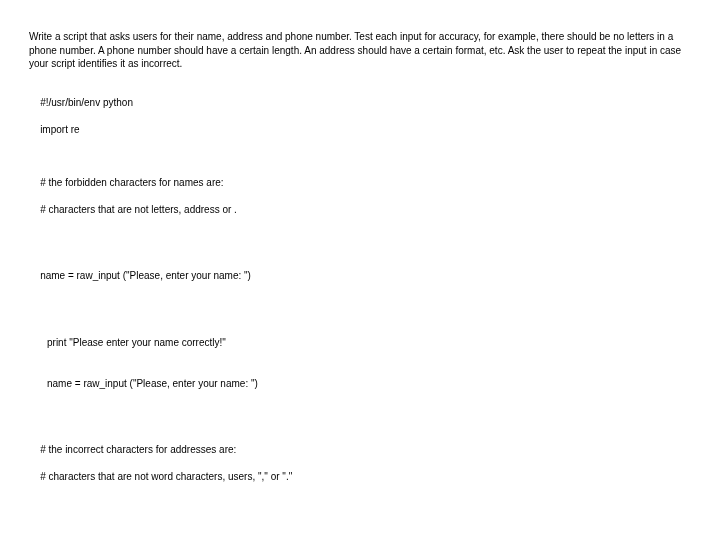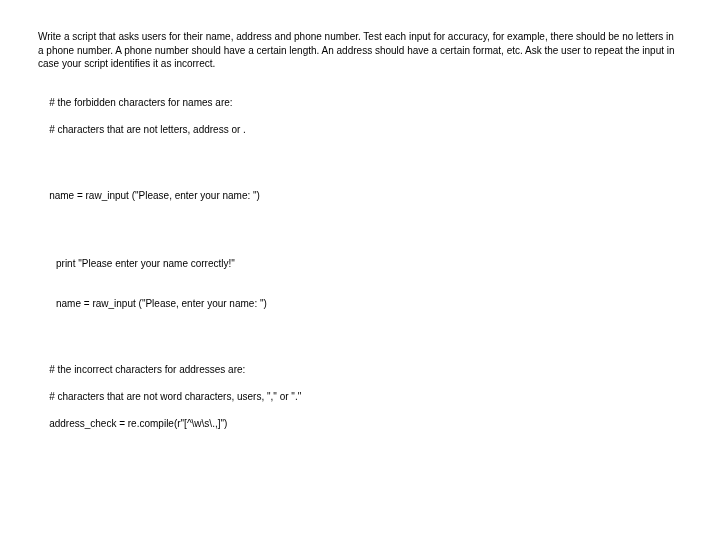--- a/index.html
+++ b/index.html
@@ -7,21 +7,21 @@
     padding: 0;
     width: 720px;
     height: 540px;
     background: #ffffff;
     font-family: Arial, Helvetica, sans-serif;
     font-size: 10px;
     color: #000000;
     line-height: 1.35;
   }
   .page {
-    padding: 30px 38px 0 38px;
+    padding: 30px 38px 0 29px;
     box-sizing: border-box;
   }
   .intro {
     margin-bottom: 12px;
   }
   .block {
     margin-bottom: 12px;
     white-space: pre;
   }
   .indent {
@@ -29,32 +29,35 @@
     display: block;
   }
 </style>
 </head>
 <body>
 
 <div class="page">
 
   <div class="intro">Write a script that asks users for their name, address and phone number. Test each input for accuracy, for example, there should be no letters in a phone number. A phone number should have a certain length. An address should have a certain format, etc. Ask the user to repeat the input in case your script identifies it as incorrect.</div>
 
+  <div class="block">
+    <span>#!/usr/bin/env python</span><br>
+    <span>import re</span>
+  </div>
 
   <div class="block">
     <span># the forbidden characters for names are:</span><br>
     <span># characters that are not letters, address or .</span><br>
   </div>
 
   <div class="block">
     <span>name = raw_input ("Please, enter your name: ")</span><br>
     <br>
     <span class="indent">print "Please enter your name correctly!"</span>
     <span class="indent">name = raw_input ("Please, enter your name: ")</span>
   </div>
 
   <div class="block">
     <span># the incorrect characters for addresses are:</span><br>
     <span># characters that are not word characters, users, "," or "."</span><br>
-    <span>address_check = re.compile(r"[^\w\s\.,]")</span>
   </div>
 
 </div>
 
 </body></html>

